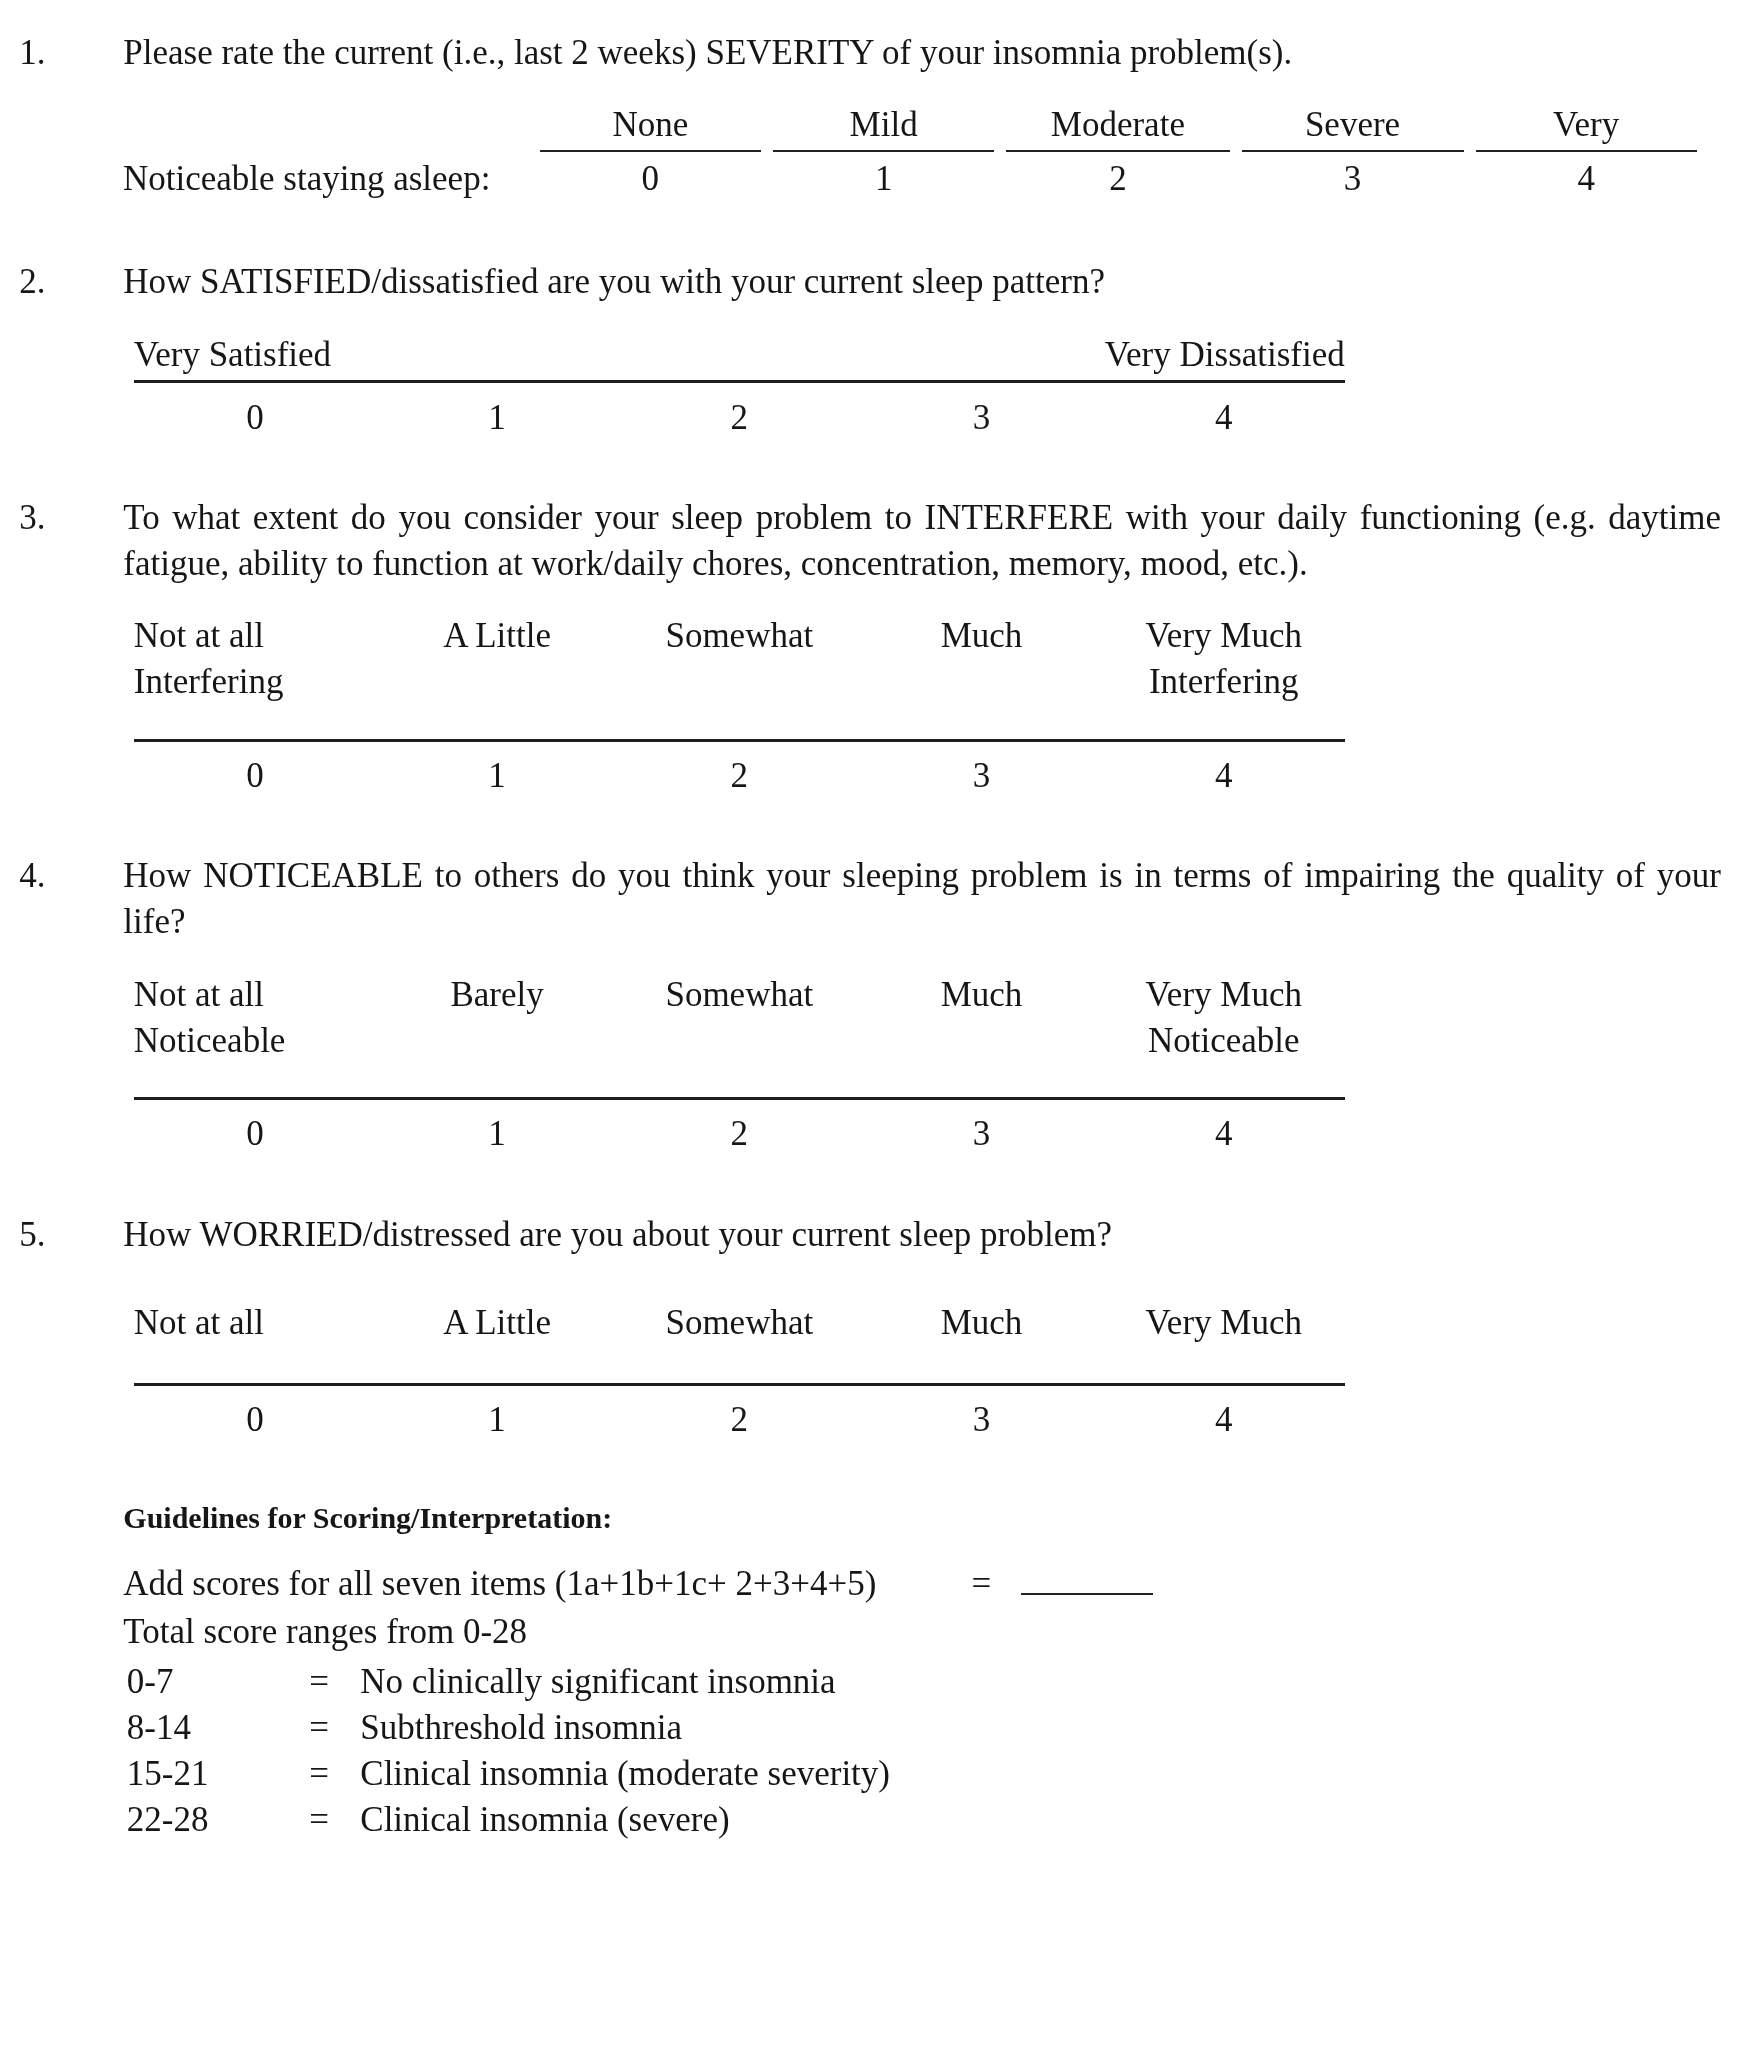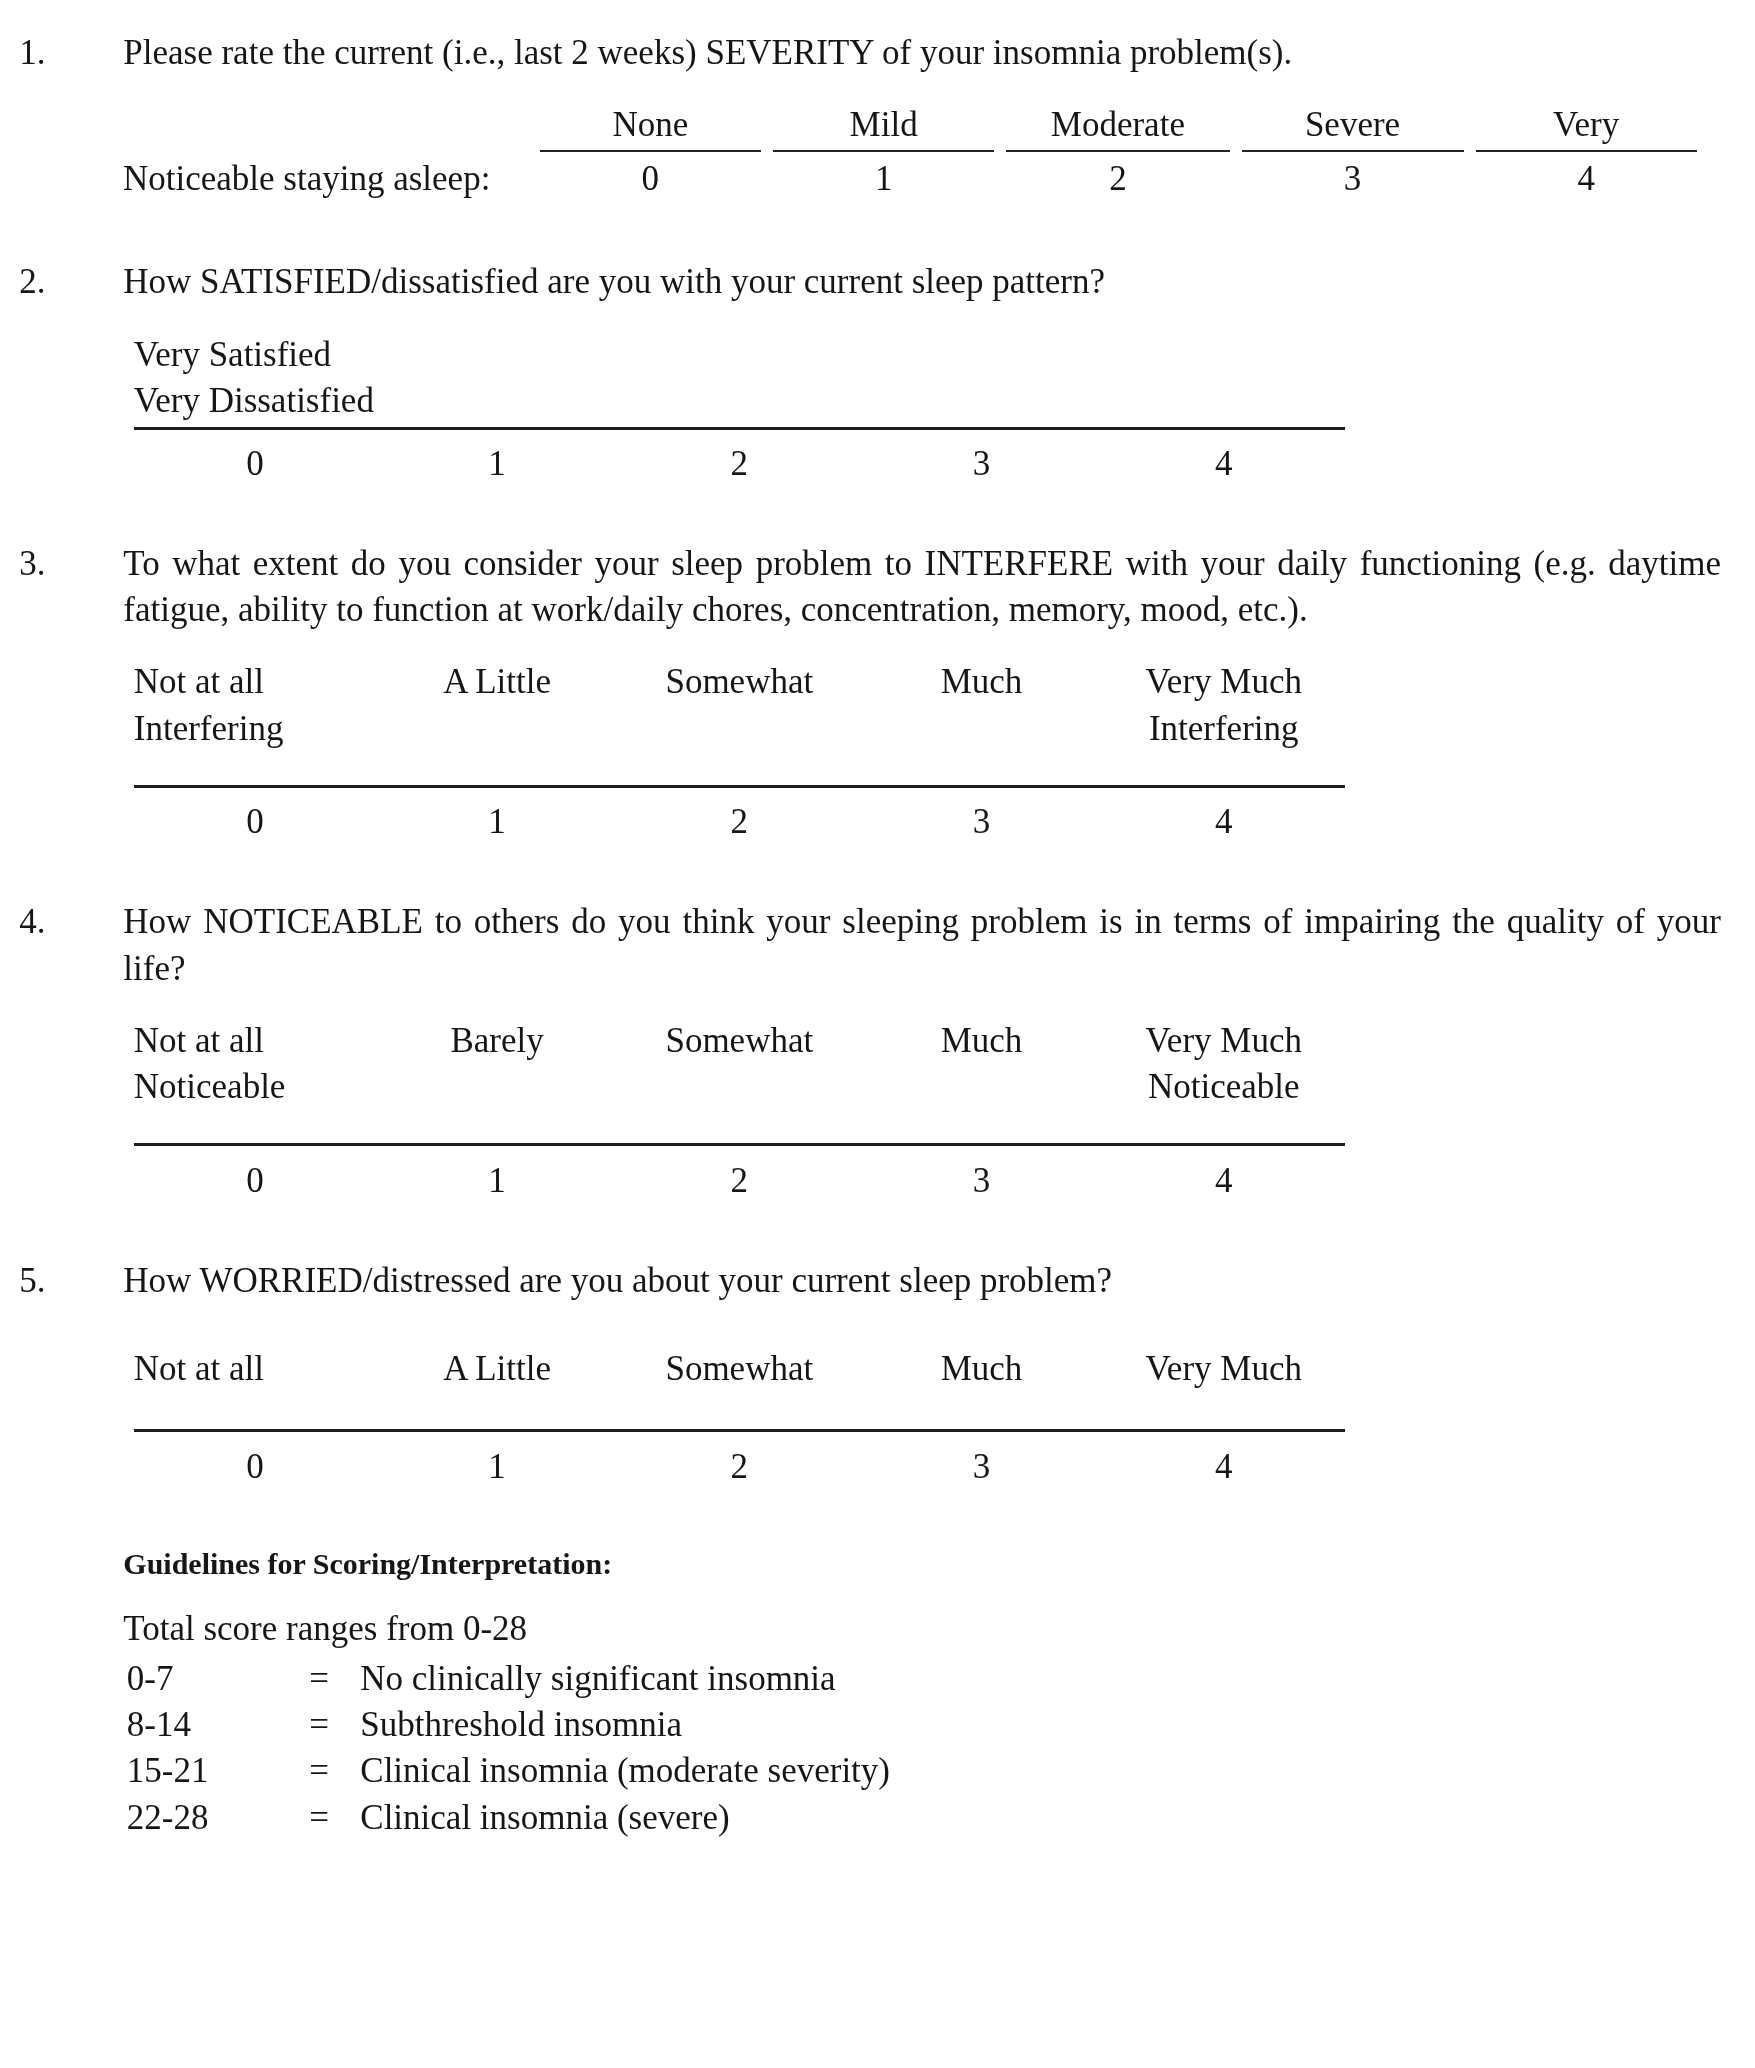--- a/index.html
+++ b/index.html
@@ -39,21 +39,20 @@
   table.severity td.rlabel { text-align: left; padding: 3.5px 0; }
   table.severity td.opt { text-align: center; padding: 3.5px 0; }
 
   
   .scale { width: 1211px; margin-left: 10.5px; }
   .endpoints {
     display: flex;
     justify-content: space-between;
     border-bottom: 3.5px solid #1d1d1d;
     padding-bottom: 2.6px;
-    flex-direction: column;
   }
   .anchors { display: flex; align-items: flex-start; margin-bottom: 7px; }
   .anchor { flex: 1; text-align: center; }
   .anchor:first-child { text-align: left; }
   .anchor .l1, .anchor .l2 { display: block; }
   .labels-single { display: flex; margin-bottom: 1.8px; }
   .labels-single .slabel { flex: 1; text-align: center; }
   .labels-single .slabel:first-child { text-align: left; }
   .rule { border-top: 3.5px solid #1d1d1d; margin-top: 33px; }
   .q5 .rule { margin-top: 37px; }
@@ -227,20 +226,23 @@
         <span class="num">2</span>
         <span class="num">3</span>
         <span class="num">4</span>
       </div>
     </div>
   </div>
 </div>
 
 <div class="guidelines">
   <h3>Guidelines for Scoring/Interpretation:</h3>
+  <div class="sumline">
+    <span>Add scores for all seven items (1a+1b+1c+ 2+3+4+5)</span><span class="eq">=</span><span class="blank"></span>
+  </div>
   <div class="totalline">Total score ranges from 0-28</div>
   <div class="interp-row">
     <span class="rng">0-7</span>
     <span class="ieq">=</span>
     <span class="dsc">No clinically significant insomnia</span>
   </div>
   <div class="interp-row">
     <span class="rng">8-14</span>
     <span class="ieq">=</span>
     <span class="dsc">Subthreshold insomnia</span>

